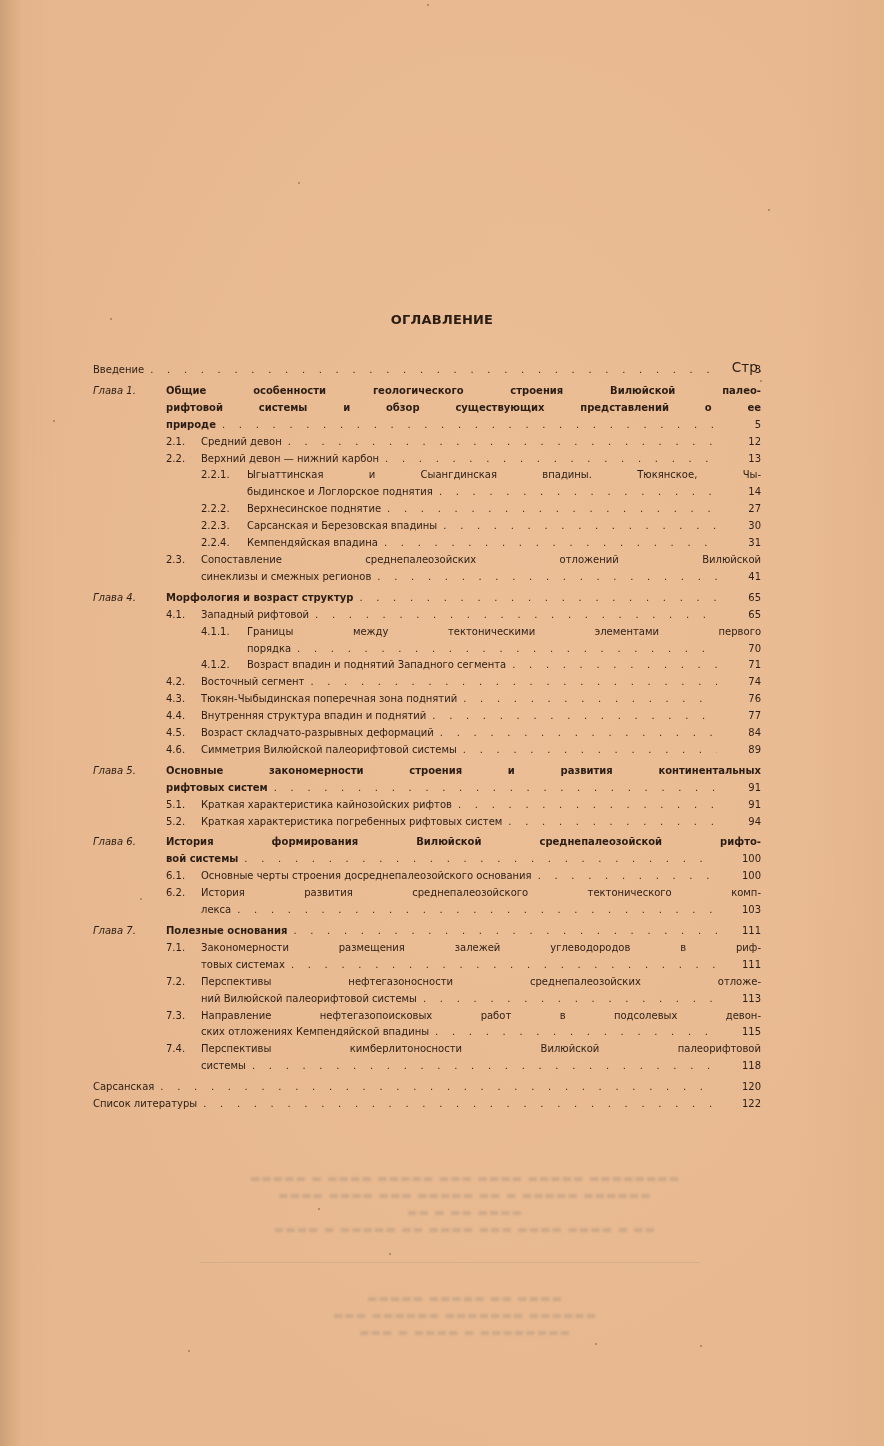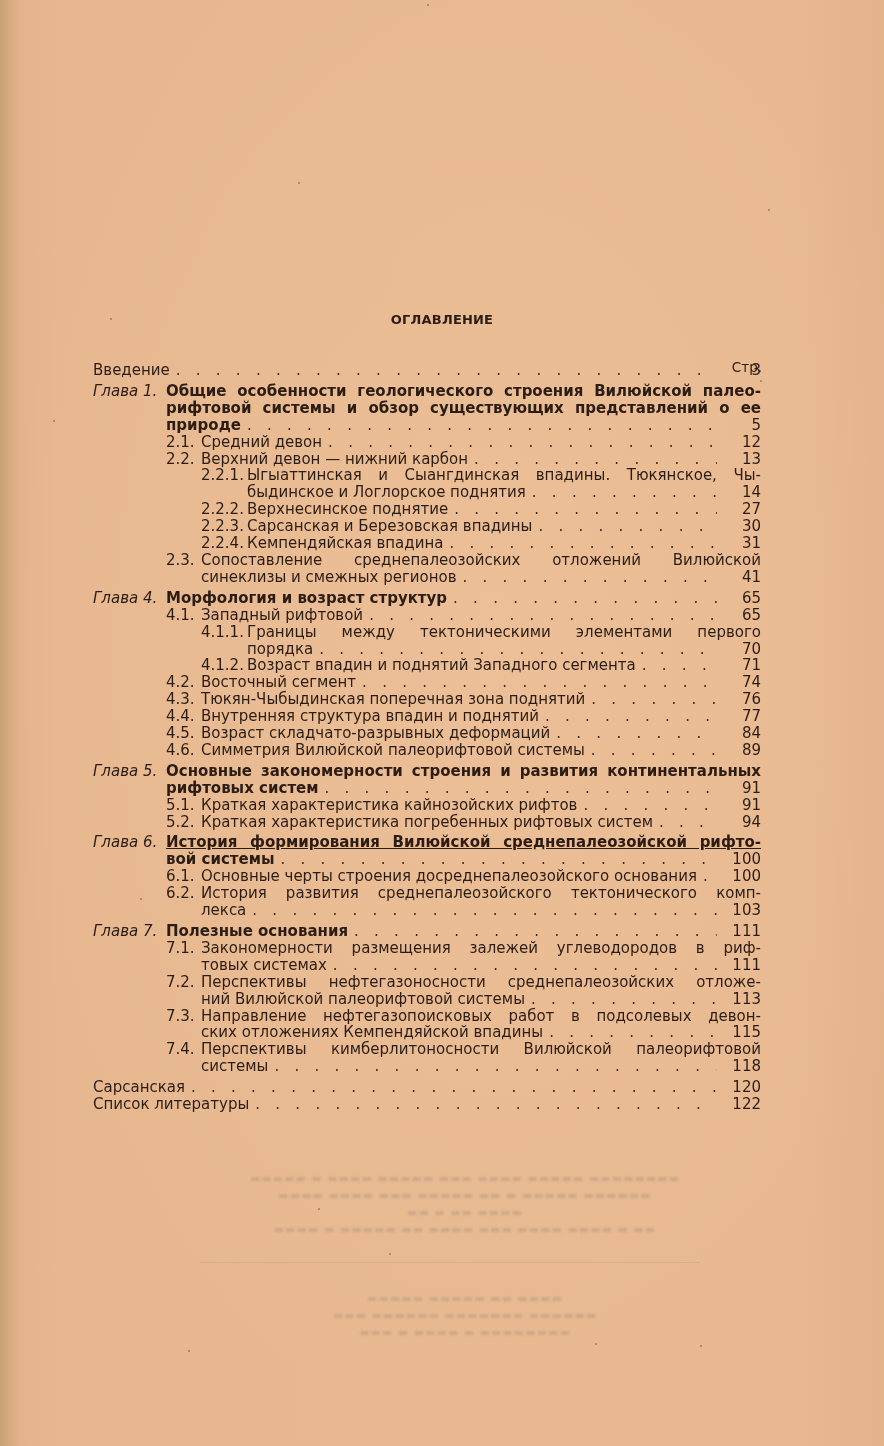--- a/index.html
+++ b/index.html
@@ -23,21 +23,21 @@
   }
   .ghost-rule { position:absolute; left:200px; width:500px; height:1px; top:1262px; background:#c9a98c; opacity:.6; }
 
   .title {
     position:absolute; top:312px; left:0; width:884px; text-align:center;
     font-weight:bold; font-size:13px; letter-spacing:0.2px;
   }
   .str-label { position:absolute; top:359px; left:722px; width:40px; text-align:right; font-size:13.5px; }
   .toc {
     position:absolute; top:362px; left:93px; width:668px;
-    font-size:15px; line-height:16.9px;
+    font-size:10px; line-height:16.9px;
   }
   .entry { position:relative; }
   .entry.gap-before { margin-top:4px; }
   .line { display:flex; align-items:flex-start; white-space:nowrap; }
   .num { display:inline-block; flex:none; }
   .text-wrap { flex:1; min-width:0; }
   .text { text-align:justify; text-align-last:left; white-space:normal; }
   .last-line { display:flex; align-items:baseline; }
   .leader { flex:1; overflow:hidden; white-space:nowrap; letter-spacing:0; margin:0 6px; color:#3a2a1e; }
   .leader::before { content:". . . . . . . . . . . . . . . . . . . . . . . . . . . . . . . . . . . . . . . . . . . . . . . . . . . . . . . . . . . . . . ."; word-spacing:10.5px; }
@@ -332,21 +332,21 @@
             <span class="leader"></span>
             <span class="page">94</span>
           </div>
         </div>
       </div>
     </div>
     <div class="entry chapter gap-before">
       <div class="line">
         <span class="num ch-label">Глава 6.</span>
         <div class="text-wrap">
-          <div class="text ch-title" style="text-align-last: justify; text-decoration: underline;">История формирования Вилюйской среднепалеозойской рифто-</div>
+          <div class="text ch-title" style="text-align-last: justify;">История формирования Вилюйской среднепалеозойской рифто-</div>
           <div class="last-line">
             <span class="ch-title">вой системы</span>
             <span class="leader"></span>
             <span class="page">100</span>
           </div>
         </div>
       </div>
     </div>
     <div class="entry lvl1">
       <div class="line">

